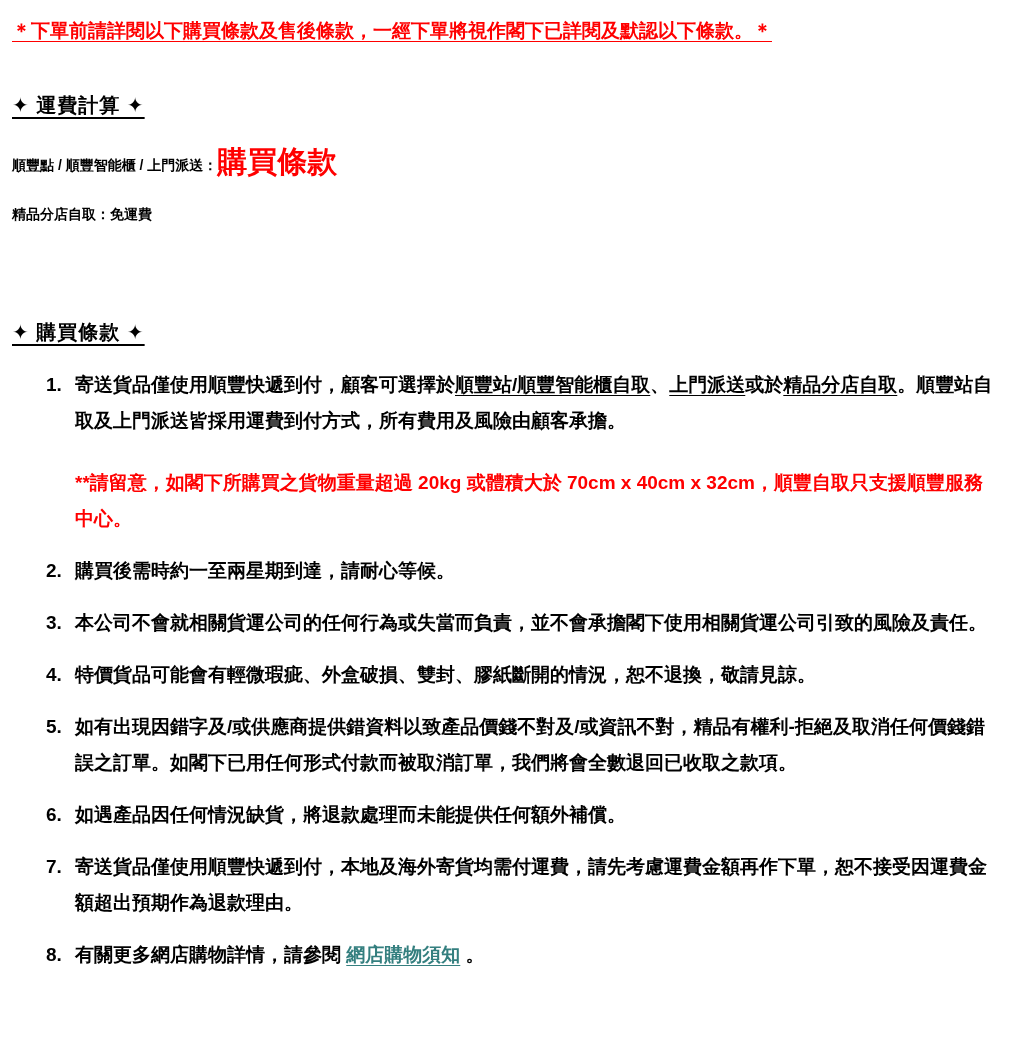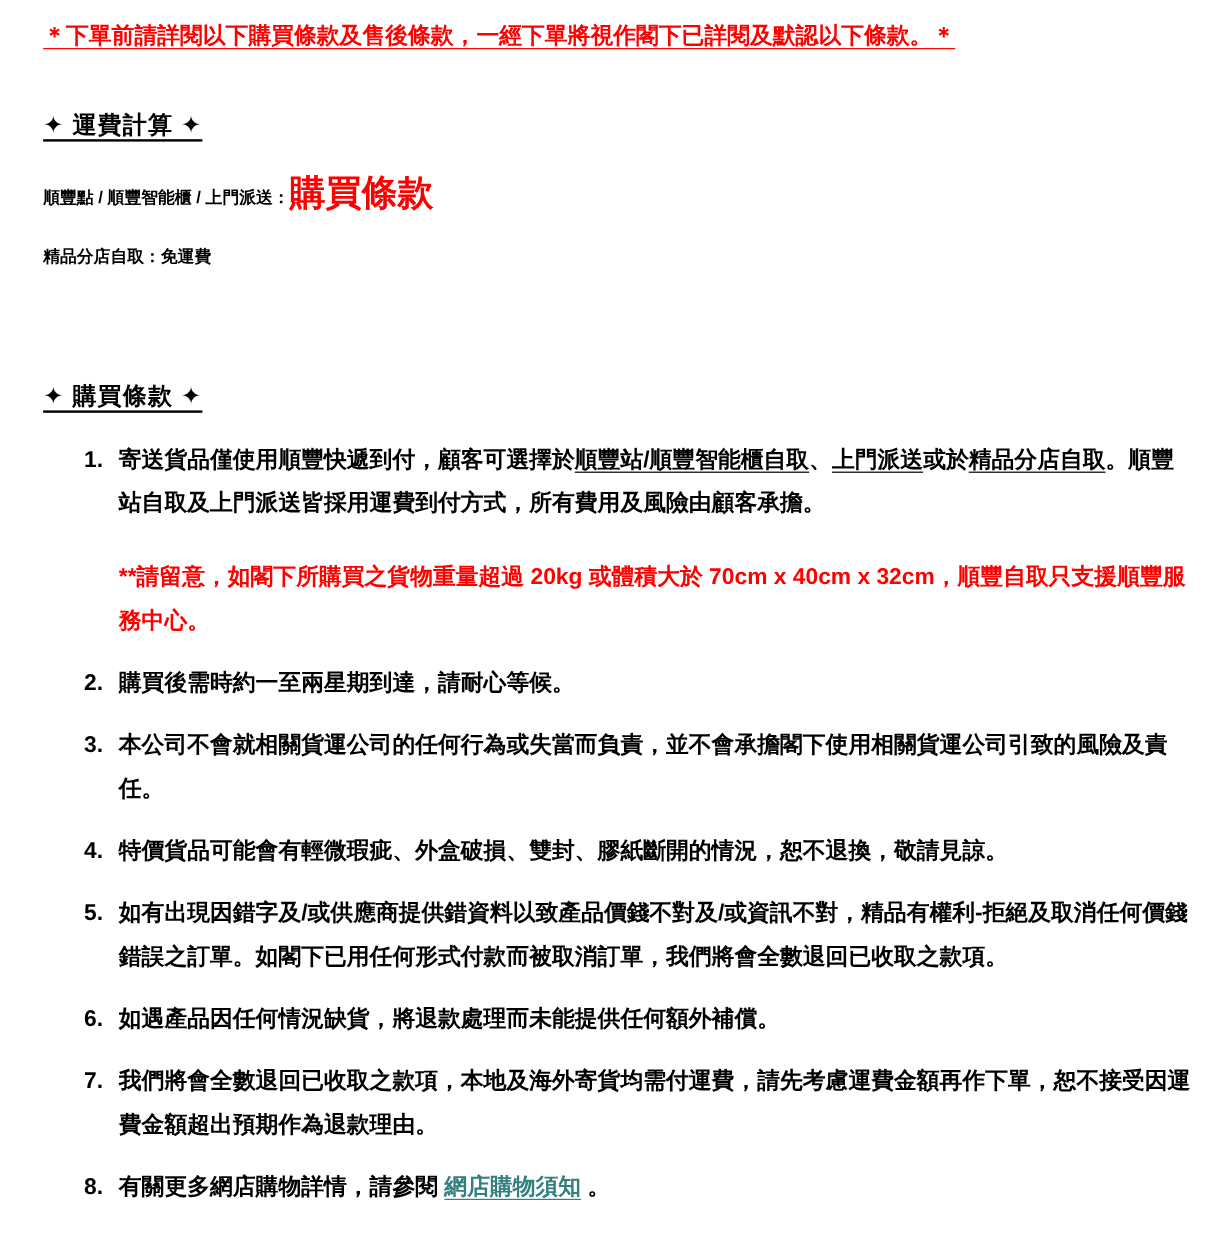--- a/index.html
+++ b/index.html
@@ -11,21 +11,21 @@
   * { box-sizing: border-box; }
   html, body { margin: 0; padding: 0; background: var(--bg); }
   body {
     font-family: "Liberation Sans", "DejaVu Sans", sans-serif;
     font-weight: 700;
     color: var(--text);
   }
   .page {
     width: 1026px;
     height: 1048px;
-    padding: 18px 30px 20px 36px;
+    padding: 18px 30px 20px 12px;
     overflow: hidden;
     background: var(--bg);
   }
   .top-notice {
     margin: 0;
     color: var(--red);
     font-size: 19px;
     line-height: 26px;
     text-decoration: underline;
     text-underline-offset: 4px;
@@ -141,21 +141,21 @@
     <div class="term">
       <span class="num">6.</span>
       <div class="term-body">
         <p>如遇產品因任何情況缺貨，將退款處理而未能提供任何額外補償。</p>
       </div>
     </div>
 
     <div class="term">
       <span class="num">7.</span>
       <div class="term-body">
-        <p>我們將會全數退回已收取之款項，本地及海外寄貨均需付運費，請先考慮運費金額再作下單，恕不接受因運費金額超出預期作為退款理由。</p>
+        <p>寄送貨品僅使用順豐快遞到付，本地及海外寄貨均需付運費，請先考慮運費金額再作下單，恕不接受因運費金額超出預期作為退款理由。</p>
       </div>
     </div>
 
     <div class="term">
       <span class="num">8.</span>
       <div class="term-body">
         <p><span>有關更多網店購物詳情，請參閱 </span><a href="#" class="shop-link">網店購物須知</a><span> 。</span></p>
       </div>
     </div>
 

